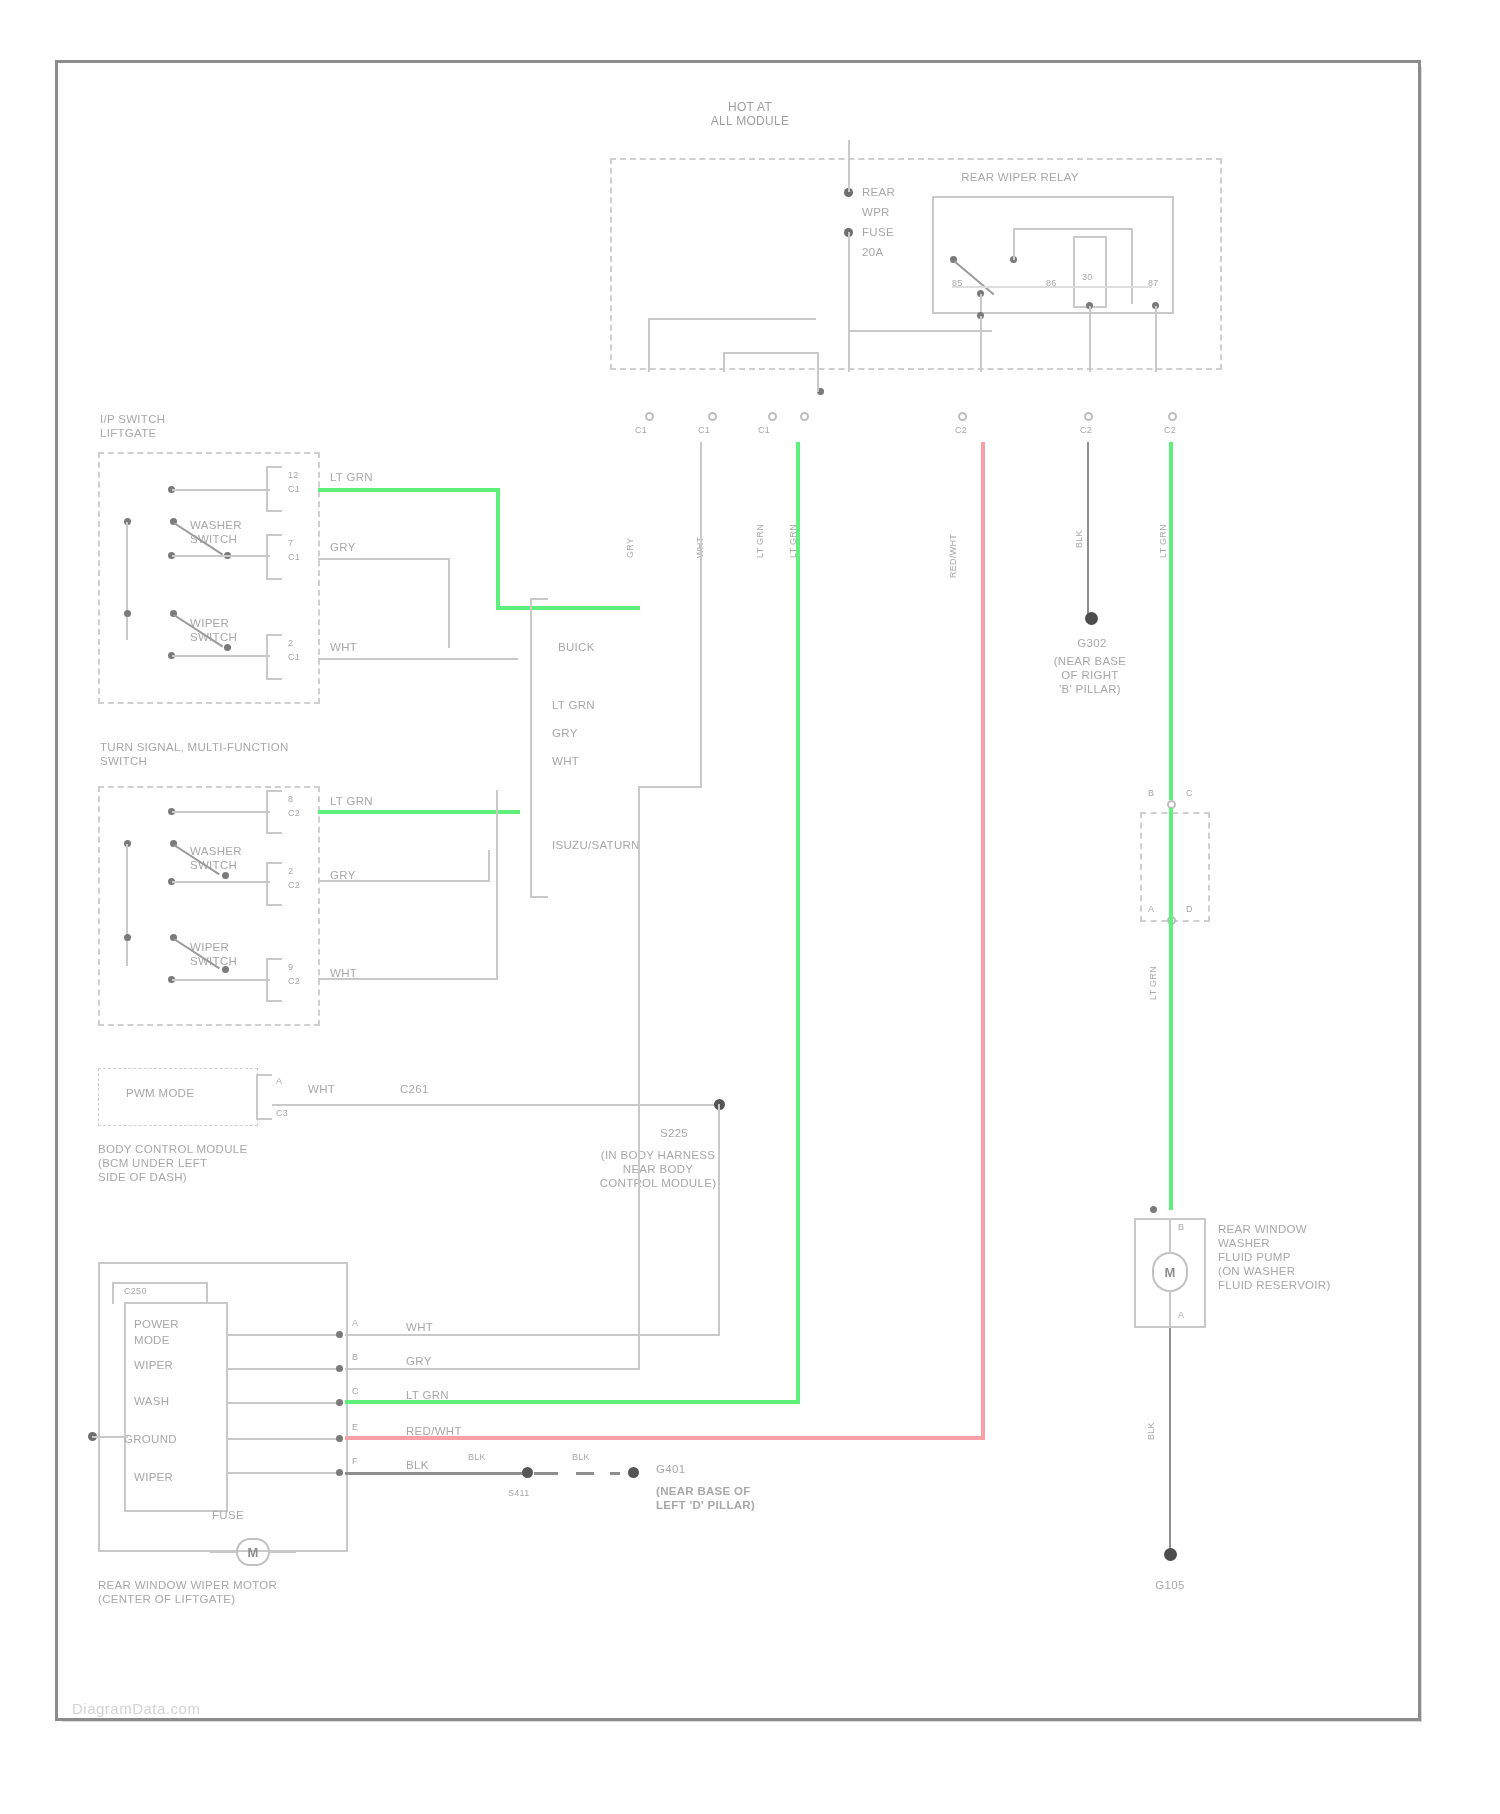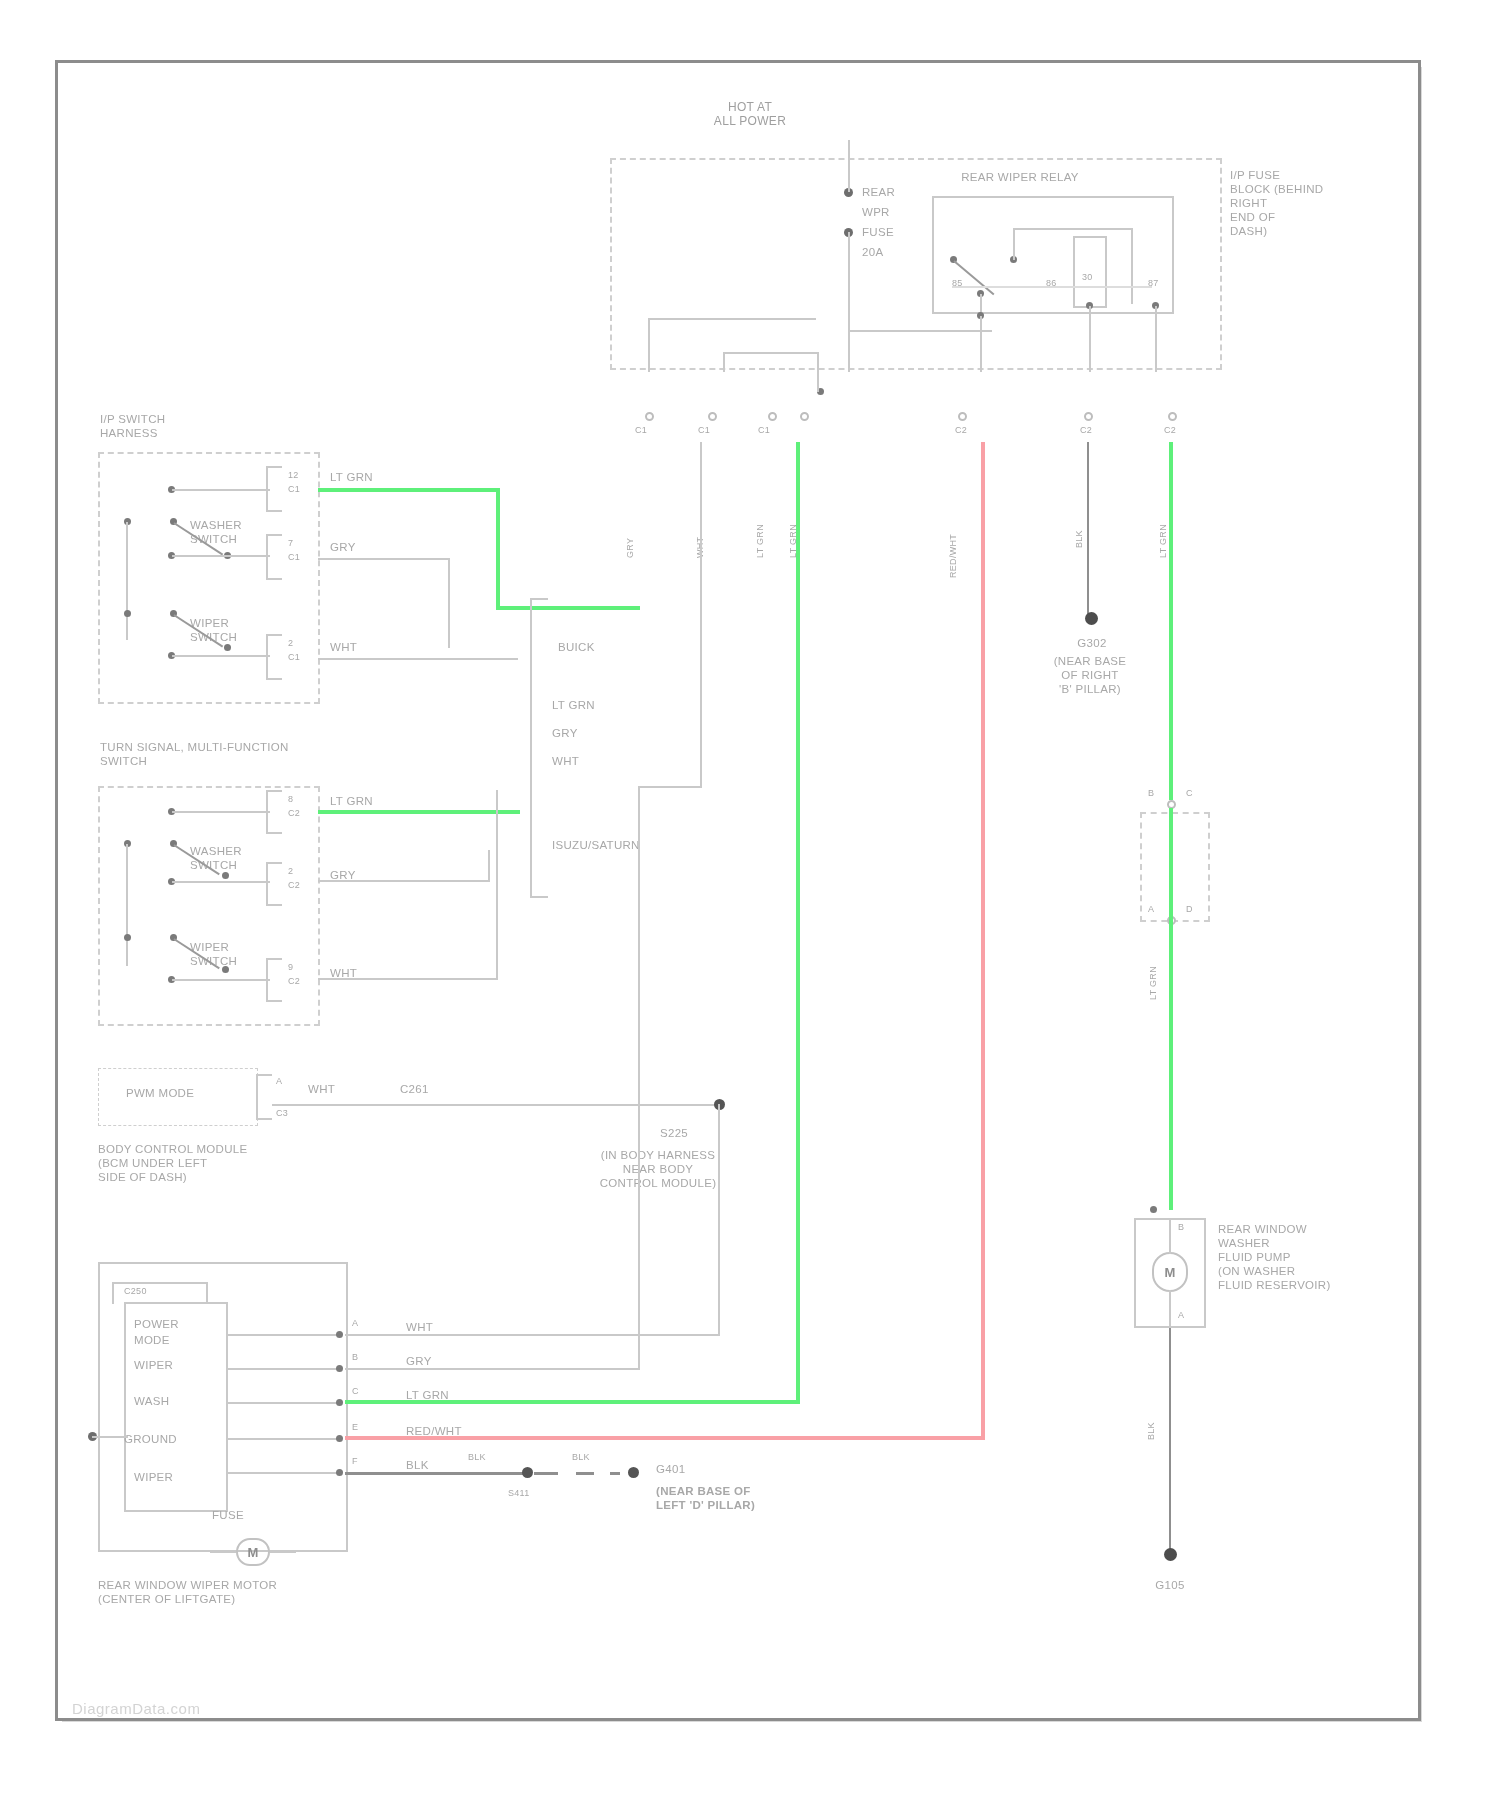--- a/index.html
+++ b/index.html
@@ -50,29 +50,24 @@
 </style>
 </head>
 <body>
 
 <div id="page">
 
   <div class="frame-shadow"></div>
   <div class="frame"></div>
 
   <div class="lbl c" style="left:660px;top:100px;width:180px;color:#9f9f9f;font-size:12px;">HOT AT
-ALL POWER</div>
+ALL MODULE</div>
 
   <div class="dash" style="left:610px;top:158px;width:612px;height:212px;"></div>
 
-  <div class="lbl" style="left:1230px;top:168px;width:180px;">I/P FUSE
-BLOCK (BEHIND
-RIGHT
-END OF
-DASH)</div>
 
   <div class="wire v" style="left:848px;top:140px;height:30px;"></div>
   <div class="dot" style="left:844px;top:188px;"></div>
   <div class="dot" style="left:844px;top:228px;"></div>
   <div class="wire v" style="left:848px;top:170px;height:22px;"></div>
   <div class="wire v" style="left:848px;top:232px;height:140px;"></div>
   <div class="lbl" style="left:862px;top:182px;width:80px;line-height:20px;">REAR
 WPR
 FUSE
 20A</div>
@@ -132,21 +127,21 @@
 
   <div class="lbl vert tiny" style="left:625px;top:488px;height:70px;">GRY</div>
   <div class="lbl vert tiny" style="left:695px;top:488px;height:70px;">WHT</div>
   <div class="lbl vert tiny" style="left:755px;top:488px;height:70px;">LT GRN</div>
   <div class="lbl vert tiny" style="left:788px;top:488px;height:70px;">LT GRN</div>
   <div class="lbl vert tiny" style="left:948px;top:488px;height:90px;">RED/WHT</div>
   <div class="lbl vert tiny" style="left:1074px;top:488px;height:60px;">BLK</div>
   <div class="lbl vert tiny" style="left:1158px;top:488px;height:70px;">LT GRN</div>
 
   <div class="lbl" style="left:100px;top:412px;width:200px;">I/P SWITCH
-HARNESS</div>
+LIFTGATE</div>
   <div class="dash" style="left:98px;top:452px;width:222px;height:252px;"></div>
 
   <div class="dot sm" style="left:168px;top:486px;"></div>
   <div class="wire h" style="left:172px;top:489px;width:98px;"></div>
   <div class="connz" style="left:266px;top:466px;width:16px;height:46px;"></div>
   <div class="lbl tiny" style="left:288px;top:470px;">12</div>
   <div class="lbl tiny" style="left:288px;top:484px;">C1</div>
   <div class="lbl" style="left:330px;top:470px;">LT GRN</div>
 
   <div class="lbl" style="left:190px;top:518px;width:90px;">WASHER

